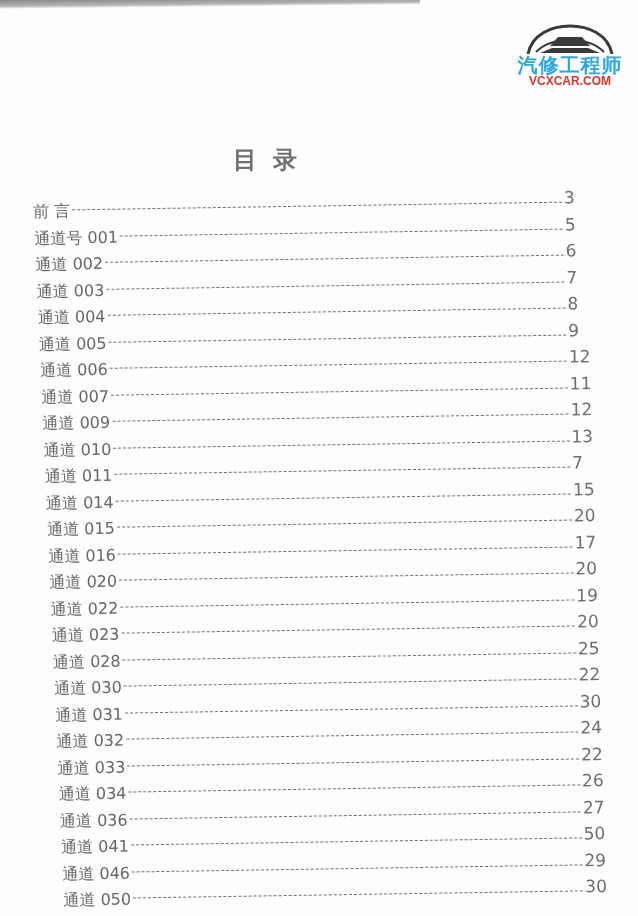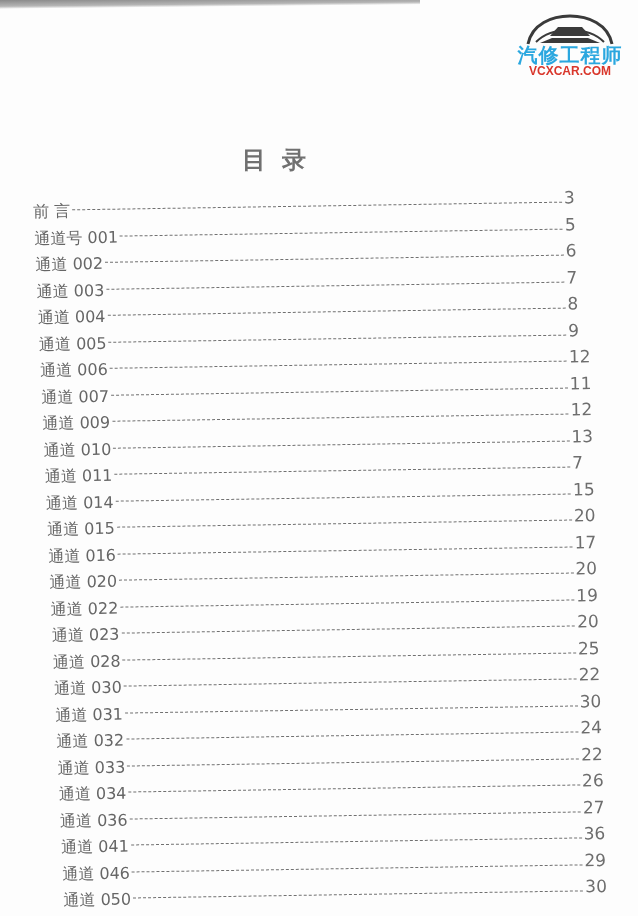--- a/index.html
+++ b/index.html
@@ -9,35 +9,35 @@
     font-family: "DejaVu Sans", "Liberation Sans", sans-serif;
     color: #6a6a6a;
     position: relative;
   }
   .top-strip {
     position: absolute; left: 0; top: 0; width: 420px; height: 9px;
     background: linear-gradient(to bottom, #8a8a8a, #b5b5b5 70%, rgba(255,255,255,0));
     transform: skewY(-0.6deg); transform-origin: left top;
   }
   .logo {
-    position: absolute; right: 4px; top: 14px; width: 128px; height: 70px;
+    position: absolute; right: 4px; top: 24px; width: 128px; height: 70px;
     text-align: center;
   }
   .logo svg { display: block; margin: 0 auto; }
   .logo-cn {
     font-family: "DejaVu Sans", sans-serif; font-weight: bold;
     color: #2aa7df; font-size: 20px; letter-spacing: 1px; line-height: 20px;
     margin-top: -3px;
   }
   .logo-en {
     font-family: "Liberation Sans", sans-serif; font-weight: bold;
     color: #d9362b; font-size: 12px; line-height: 13px;
   }
   .title {
-    position: absolute; left: 9px; width: 546px; top: 144px;
+    position: absolute; left: 0; width: 546px; top: 144px;
     text-align: center; font-size: 24px; letter-spacing: 16px;
     color: #707070; font-weight: bold; padding-left: 0;
   }
   .toc {
     position: absolute; left: 0; top: 0; width: 638px; height: 916px;
     transform: rotate(-0.9deg); transform-origin: 30px 200px;
   }
   .row {
     position: absolute; display: flex; align-items: flex-end;
     height: 22px;
@@ -190,21 +190,21 @@
       <span class="page">26</span>
     </div>
     <div class="row" style="top: 809.5px; left: 50.25px; width: 548.95px;">
       <span class="label">通道 036</span>
       <span class="leader"></span>
       <span class="page">27</span>
     </div>
     <div class="row" style="top: 836px; left: 51px; width: 548.6px;">
       <span class="label">通道 041</span>
       <span class="leader"></span>
-      <span class="page">36</span>
+      <span class="page">50</span>
     </div>
     <div class="row" style="top: 862.5px; left: 51.75px; width: 548.25px;">
       <span class="label">通道 046</span>
       <span class="leader"></span>
       <span class="page">29</span>
     </div>
     <div class="row" style="top: 889px; left: 52.5px; width: 547.9px;">
       <span class="label">通道 050</span>
       <span class="leader"></span>
       <span class="page">30</span>

